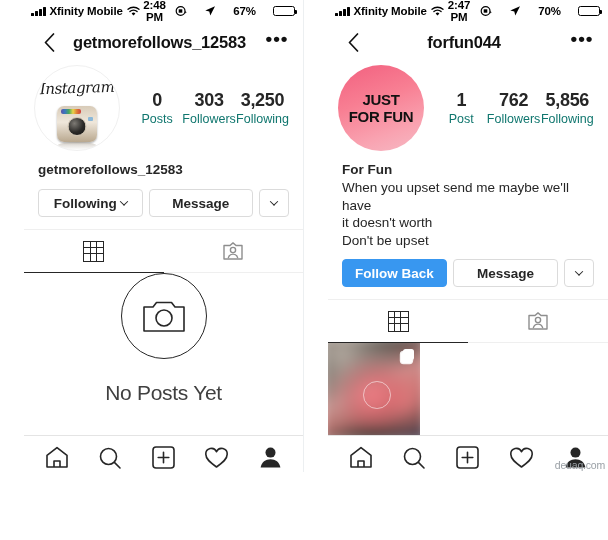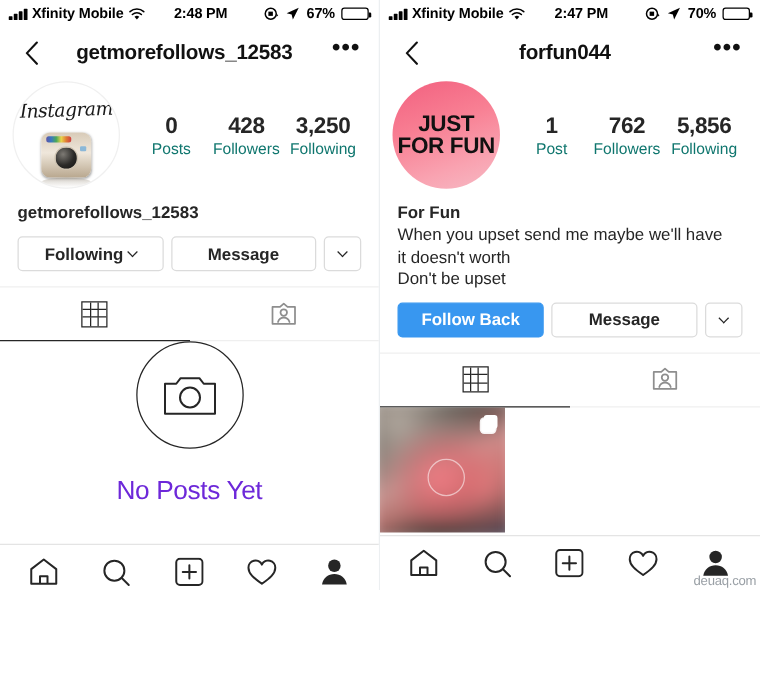--- a/index.html
+++ b/index.html
@@ -7,35 +7,35 @@
     width: 608px; height: 540px;
     background: #ffffff;
     font-family: "Liberation Sans", sans-serif;
     overflow: hidden;
   }
   .screens { display: flex; width: 608px; height: 540px; }
   .phone {
     width: 304px; height: 472px;
     position: relative;
     background: #ffffff;
-    display: flex; flex-direction: column;
+    display: flex; flex-direction: column; padding-left: 24px;
   }
   .phone.left { border-right: 1px solid #eceff1; }
 
   
   .statusbar {
     height: 22px; flex: 0 0 22px;
     display: flex; align-items: center;
     padding: 0 8px 0 7px;
     font-size: 11.5px; font-weight: bold; color: #000;
     letter-spacing: -0.1px;
   }
   .sb-left { display: flex; align-items: center; gap: 4px; }
   .sb-mid { flex: 1; text-align: center; padding-right: 6px; }
-  .sb-right { display: flex; align-items: center; gap: 5px; }
+  .sb-right { display: flex; align-items: center; gap: 17px; }
   .bars { display: flex; align-items: flex-end; gap: 1.5px; height: 9px; }
   .bars i { display: block; width: 2.5px; background: #000; border-radius: 0.5px; }
   .bars i:nth-child(1){ height: 3px; }
   .bars i:nth-child(2){ height: 5px; }
   .bars i:nth-child(3){ height: 7px; }
   .bars i:nth-child(4){ height: 9px; }
   .carrier { font-size: 11.5px; font-weight: bold; }
   .battery {
     width: 22px; height: 10.5px; border: 1.3px solid #000;
     border-radius: 2.5px; position: relative; padding: 1px;
@@ -102,21 +102,21 @@
   .ig-reflect {
     position: absolute; left: 50%; top: 76px; transform: translateX(-50%);
     width: 40px; height: 8px; border-radius: 50%;
     background: linear-gradient(rgba(170,160,145,.5), rgba(255,255,255,0));
   }
   .avatar.fun {
     background: linear-gradient(160deg,#f2607f 0%,#f87f93 40%,#f9a3b1 75%,#f6b9c4 100%);
     display: flex; align-items: center; justify-content: center;
   }
   .fun-text {
-    color: #111; font-weight: bold; font-size: 18px;
+    color: #111; font-weight: bold; font-size: 15px;
     line-height: 17px; text-align: center; letter-spacing: -0.3px;
   }
 
   .stats { display: flex; flex: 1; justify-content: space-around; padding-left: 12px; }
   .stat { text-align: center; min-width: 50px; }
   .stat .num {
     font-size: 18px; font-weight: bold; color: #262626;
     letter-spacing: -0.3px; line-height: 22px;
   }
   .stat .lbl { font-size: 12.5px; color: #0f766e; line-height: 16px; }
@@ -155,21 +155,21 @@
   .grid-icon span { border-right: 1.2px solid #262626; border-bottom: 1.2px solid #262626; }
   .grid-icon span:nth-child(3n) { border-right: 0; }
   .grid-icon span:nth-child(n+7) { border-bottom: 0; }
 
   
   .empty { flex: 1; display: flex; flex-direction: column; align-items: center; justify-content: center; gap: 22px; padding-bottom: 30px; }
   .empty .circ {
     width: 86px; height: 86px; border-radius: 50%; border: 1.6px solid #262626;
     display: flex; align-items: center; justify-content: center;
   }
-  .empty .label { font-size: 21px; color: #6d28d9; letter-spacing: -0.3px; }
+  .empty .label { font-size: 21px; color: #404040; letter-spacing: -0.3px; }
 
   
   .postgrid { display: grid; grid-template-columns: repeat(3, 1fr); gap: 1.5px; }
   .thumb { position: relative; width: 100%; padding-top: 100%; overflow: hidden; }
   .thumb .img {
     position: absolute; inset: 0;
     background:
       radial-gradient(circle at 48% 56%, rgba(238,122,130,.95) 0%, rgba(214,96,104,.5) 26%, rgba(0,0,0,0) 52%),
       radial-gradient(ellipse at 78% 62%, rgba(236,128,130,.85) 0%, rgba(160,80,80,0) 48%),
       radial-gradient(ellipse at 20% 18%, rgba(190,180,170,.9) 0%, rgba(60,55,50,0) 55%),
@@ -262,21 +262,21 @@
           <div class="ig-flash"></div>
         </div>
         <div class="ig-reflect"></div>
       </div>
       <div class="stats">
         <div class="stat">
           <div class="num">0</div>
           <div class="lbl">Posts</div>
         </div>
         <div class="stat">
-          <div class="num">428</div>
+          <div class="num">303</div>
           <div class="lbl">Followers</div>
         </div>
         <div class="stat">
           <div class="num">3,250</div>
           <div class="lbl">Following</div>
         </div>
       </div>
     </div>
 
     <div class="bio">

